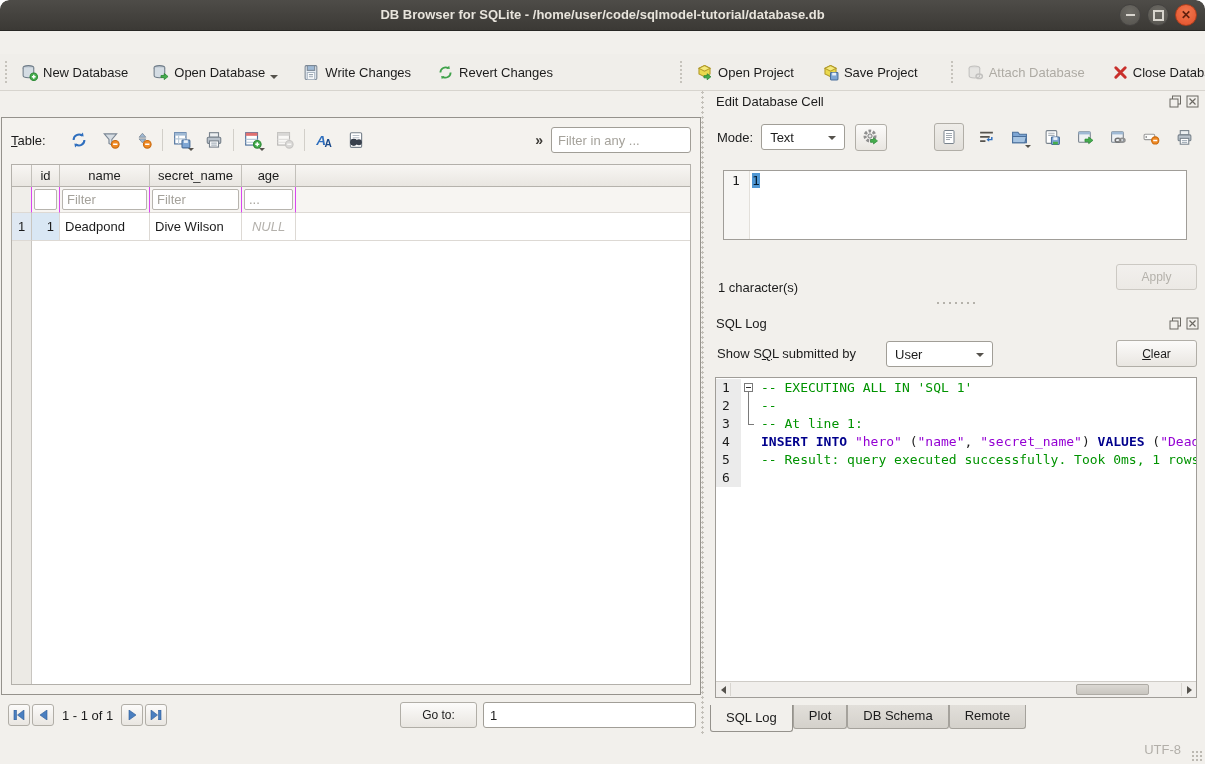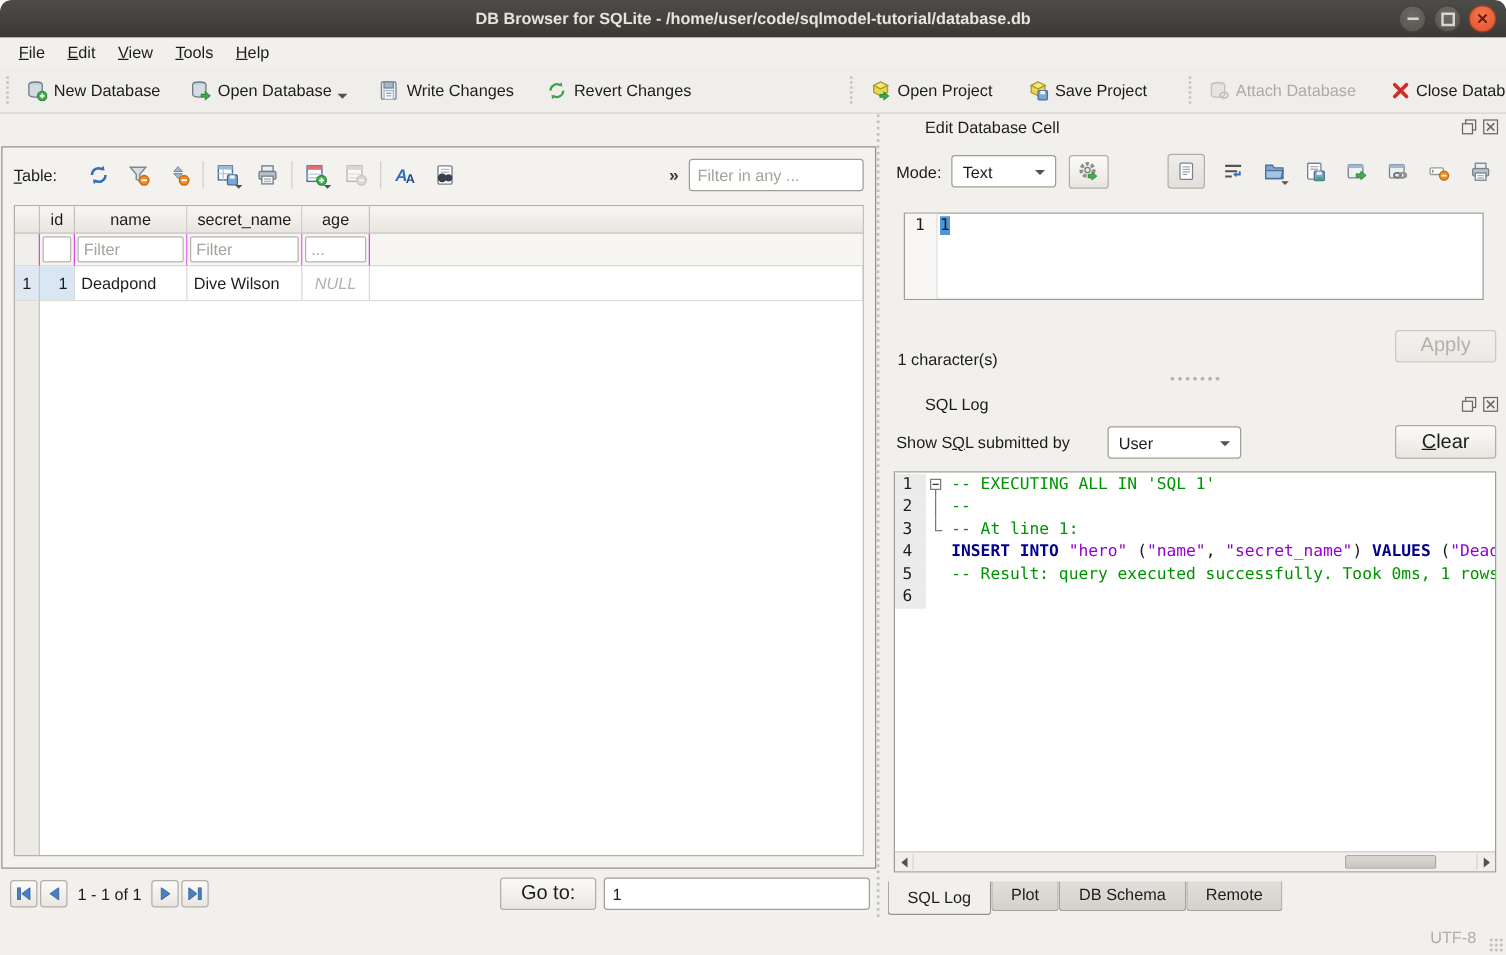--- a/index.html
+++ b/index.html
@@ -69,25 +69,25 @@
   .gc.sel{background:#d9e7f4;}
   .gc.num{text-align:right;}
   .gc.null{color:#b4b1ac;font-style:italic;text-align:center;}
   .filler-hdr{background:#eceae5;border-right:1px solid #c8c5c0;}
   .filler{background:#fff;}
 
   
   .page-bar{position:absolute;left:8px;right:10px;top:612px;height:26px;display:flex;align-items:center;}
   .navbtn{box-sizing:border-box;width:22px;height:22px;background:linear-gradient(#fcfbfa,#e9e6e1);border:1px solid #b1aea7;border-radius:3px;display:flex;align-items:center;justify-content:center;margin-right:2px;}
   .range-lbl{padding:0 6px;margin-right:2px;}
-  .btn{box-sizing:border-box;display:flex;align-items:center;justify-content:center;background:linear-gradient(#fcfbfa,#e9e6e1);border:1px solid #b1aea7;border-radius:3px;font-size:16px;color:#1c1c1c;}
+  .btn{box-sizing:border-box;display:flex;align-items:center;justify-content:center;background:linear-gradient(#fcfbfa,#e9e6e1);border:1px solid #b1aea7;border-radius:3px;font-size:12px;color:#1c1c1c;}
   .btn.disabled{color:#b4b1ab;background:linear-gradient(#f2f0ed,#ecE9e5);border-color:#ccc9c3;}
 
   
-  .dock-title{position:absolute;left:10px;font-size:13px;color:#1c1c1c;margin-left:24px;}
+  .dock-title{position:absolute;left:10px;font-size:13px;color:#1c1c1c;}
   .dock-icons{position:absolute;right:6px;display:flex;gap:4px;}
   .dock-ic{width:13px;height:13px;display:block;}
 
   .mode-row{position:absolute;left:0;right:0;top:33px;height:28px;display:flex;align-items:center;}
   .editor-box{position:absolute;left:17px;top:80px;width:464px;height:70px;box-sizing:border-box;border:1px solid #a09d98;background:#fff;display:flex;}
   .editor-gutter{width:26px;background:#f7f6f4;border-right:1px solid #e3e0db;font-family:"DejaVu Sans Mono",monospace;font-size:13px;color:#1c1c1c;text-align:left;padding:2px 0 0 8px;box-sizing:border-box;}
   .editor-content{flex:1;font-family:"DejaVu Sans Mono",monospace;font-size:13px;padding:2px 2px;}
   .sel-text{background:#4f97d4;color:#031c33;}
 
   .info-type{position:absolute;left:12px;top:168px;}
@@ -148,27 +148,20 @@
         </div>
       <div class="winbtn">
           <span class="box"></span>
         </div>
       <div class="winbtn close">
           <span class="x">✕</span>
         </div>
     </div>
   </div>
 
-  <div class="menubar">
-    <span class="menu-item"><span class="u">F</span><span>ile</span></span>
-    <span class="menu-item"><span class="u">E</span><span>dit</span></span>
-    <span class="menu-item"><span class="u">V</span><span>iew</span></span>
-    <span class="menu-item"><span class="u">T</span><span>ools</span></span>
-    <span class="menu-item"><span class="u">H</span><span>elp</span></span>
-  </div>
 
   <div class="toolbar">
     <span class="t-handle"></span>
 
     <div class="tbtn">
       <svg class="ic" width="17" height="17" viewBox="0 0 16 16">
           <ellipse cx="7" cy="3.6" rx="5" ry="2.1" fill="#c3cdd6" stroke="#6e7b87"></ellipse>
           <path d="M2 3.6v7.2c0 1.2 2.2 2.1 5 2.1s5-.9 5-2.1V3.6" fill="#d4dce3" stroke="#6e7b87"></path>
           <circle cx="12" cy="12" r="3.5" fill="#45ad4d" stroke="#2d8a36"></circle>
           <path d="M12 10.2v3.6M10.2 12h3.6" stroke="#fff" stroke-width="1.3"></path>

